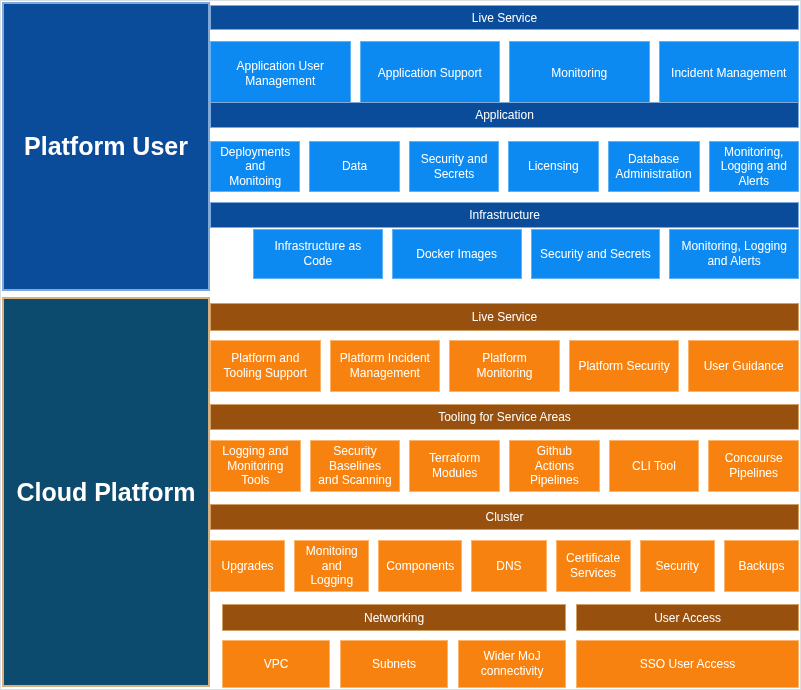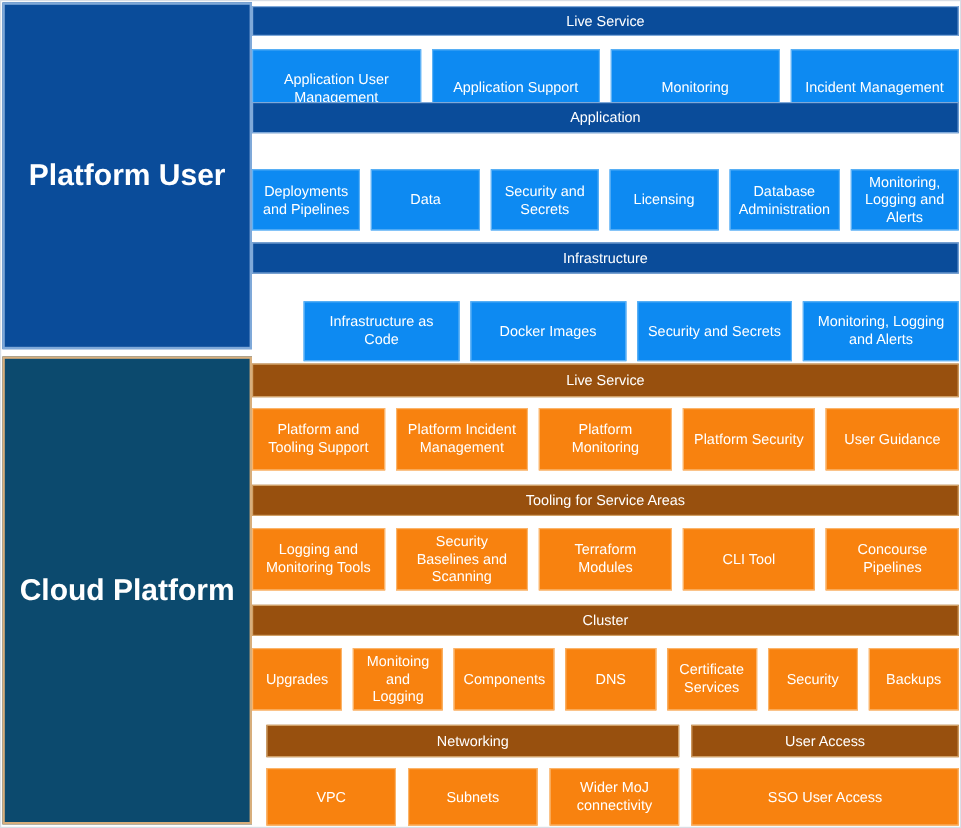--- a/index.html
+++ b/index.html
@@ -38,24 +38,24 @@
     display:flex;align-items:center;justify-content:center;
     color:#ffffff;font-size:12px;line-height:1.22;
     text-align:center;padding:2px 7px;box-sizing:border-box;
   }
   .box-blue{background:#0d8af2;border:1px solid #5fb2f6;}
   .box-orange{background:#f8820f;border:1px solid #fbb469;}
   .wide{flex:1.35;}
   
   .r-h1{top:4px;height:25px;}
   .r-b1{top:40px;height:65px;}
-  .r-h2{top:84px;height:26px;}
+  .r-h2{top:101px;height:26px;}
   .r-b2{top:140px;height:51px;}
   .r-h3{top:201px;height:26px;}
-  .r-b3{top:250px;height:50px;padding-left:43px;}
+  .r-b3{top:228px;height:50px;padding-left:43px;}
   .r-h4{top:302px;height:28px;}
   .r-b4{top:339px;height:52px;}
   .r-h5{top:403px;height:26px;}
   .r-b5{top:439px;height:52px;}
   .r-h6{top:503px;height:26px;}
   .r-b6{top:539px;height:52px;}
   .r-h7{top:603px;height:27px;gap:10px;}
   .r-b7{top:639px;height:48px;gap:10px;}
   .split-left{flex:352;display:flex;gap:10px;margin-left:12px;}
   .split-right{flex:228;display:flex;}
@@ -80,21 +80,21 @@
     <div class="box box-blue">Application User Management</div>
     <div class="box box-blue">Application Support</div>
     <div class="box box-blue">Monitoring</div>
     <div class="box box-blue">Incident Management</div>
   </div>
 
   <div class="row r-h2">
     <div class="hdr hdr-blue">Application</div>
   </div>
   <div class="row r-b2">
-    <div class="box box-blue">Deployments and Pipelines</div>
+    <div class="box box-blue">Deployments and Monitoing</div>
     <div class="box box-blue">Data</div>
     <div class="box box-blue">Security and Secrets</div>
     <div class="box box-blue">Licensing</div>
     <div class="box box-blue">Database Administration</div>
     <div class="box box-blue">Monitoring, Logging and Alerts</div>
   </div>
 
   <div class="row r-h3">
     <div class="hdr hdr-blue">Infrastructure</div>
   </div>
@@ -116,20 +116,21 @@
     <div class="box box-orange">User Guidance</div>
   </div>
 
   <div class="row r-h5">
     <div class="hdr hdr-brown">Tooling for Service Areas</div>
   </div>
   <div class="row r-b5">
     <div class="box box-orange">Logging and Monitoring Tools</div>
     <div class="box box-orange">Security Baselines and Scanning</div>
     <div class="box box-orange">Terraform Modules</div>
+    <div class="box box-orange">Github Actions Pipelines</div>
     <div class="box box-orange">CLI Tool</div>
     <div class="box box-orange">Concourse Pipelines</div>
   </div>
 
   <div class="row r-h6">
     <div class="hdr hdr-brown">Cluster</div>
   </div>
   <div class="row r-b6">
     <div class="box box-orange">Upgrades</div>
     <div class="box box-orange">Monitoing and Logging</div>

